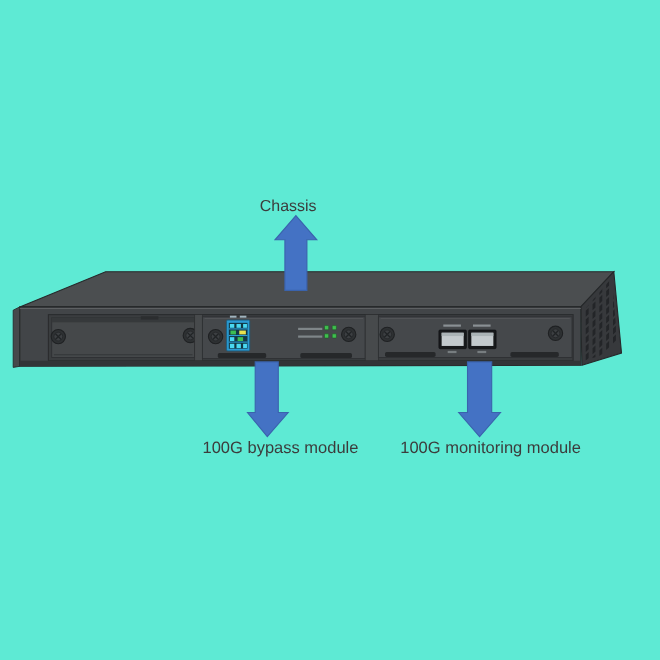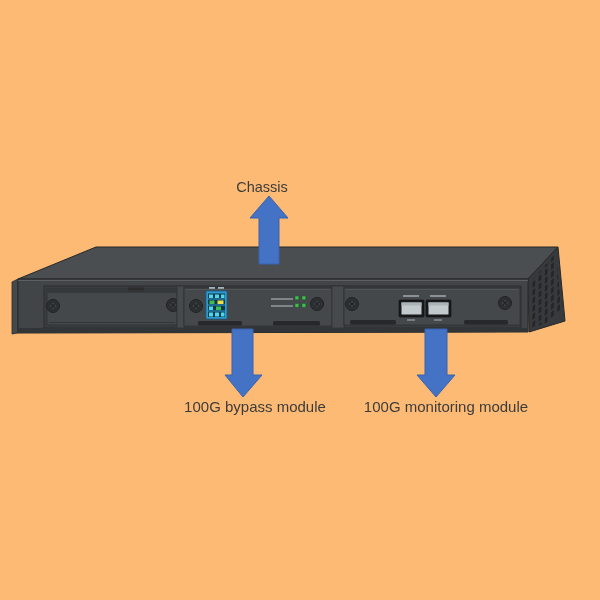--- a/index.html
+++ b/index.html
@@ -7,21 +7,21 @@
     padding: 0;
     width: 600px;
     height: 600px;
     background: #ffffff;
     font-family: "Liberation Sans", sans-serif;
   }
   .stage {
     position: relative;
     width: 600px;
     height: 600px;
-    background: #fdba74;
+    background: #5eead4;
     overflow: hidden;
   }
   svg { display: block; }
   text.diagram-label {
     fill: #3c3c3c;
     font-family: "Liberation Sans", sans-serif;
   }
 </style>
 </head>
 <body>

